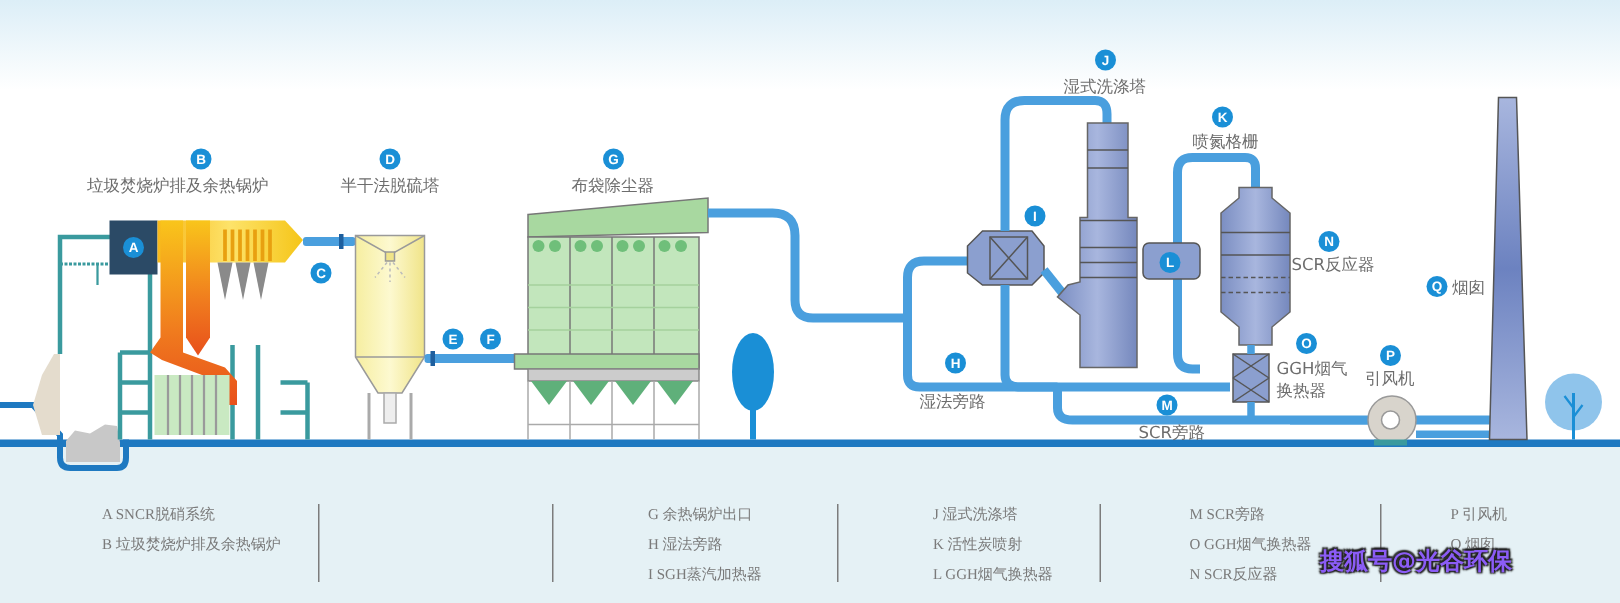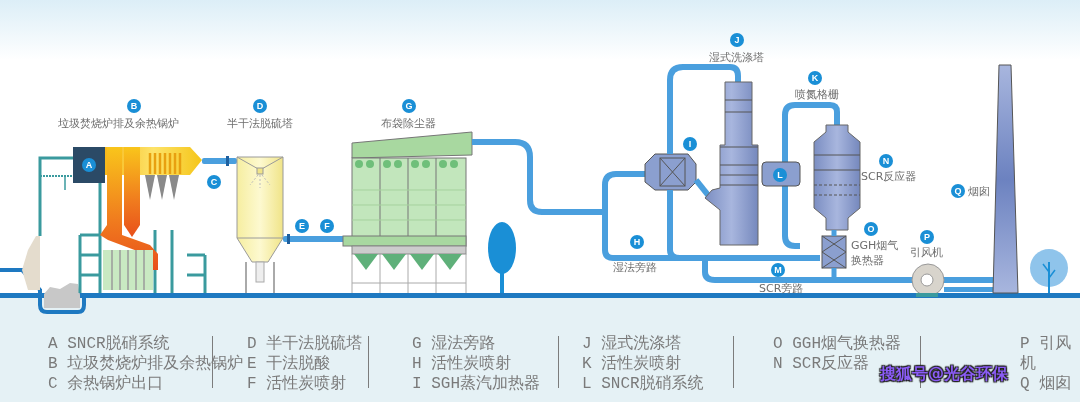--- a/index.html
+++ b/index.html
@@ -2,21 +2,21 @@
 <html><head>
 <meta charset="utf-8">
 <style>
   html, body { margin: 0; padding: 0; }
   body { width: 1080px; height: 402px; overflow: hidden; font-family: "DejaVu Sans", sans-serif; background: #fff; }
   #stage { position: relative; width: 1080px; height: 402px; }
   #stage svg.main { position: absolute; left: 0; top: 0; }
   .lbl { font-family: "DejaVu Sans", sans-serif; fill: #6d6d6d; font-size: 11px; }
   .badge-t { font-family: "Liberation Sans", sans-serif; font-weight: bold; fill: #fff; font-size: 9px; text-anchor: middle; dominant-baseline: central; }
   .legend { position: absolute; top: 322px; left: 0; width: 1080px; height: 80px; }
-  .legend-col { position: absolute; top: 12px; font-size: 16px; color: #7a7a7a; line-height: 20px; font-family: Liberation Mono, monospace; }
+  .legend-col { position: absolute; top: 12px; font-size: 10px; color: #7a7a7a; line-height: 20px; font-family: Liberation Serif, serif; margin-left: 20px; }
   .legend-div { position: absolute; top: 14px; width: 1px; height: 52px; background: #7c7c7c; }
   .watermark { position: absolute; left: 880px; top: 364px; font-size: 16px; font-weight: bold; color: #8b5cf6; font-family: "DejaVu Sans", sans-serif; text-shadow: 0 0 2px #222, 1px 1px 1px #222, -1px -1px 1px #222, 1px -1px 1px #222, -1px 1px 1px #222; letter-spacing: 0px; }
 </style>
 </head>
 <body>
 
 <div id="stage">
 <svg class="main" width="1080" height="402" viewBox="0 0 1080 402">
   <defs>
     <linearGradient id="sky" x1="0" y1="0" x2="0" y2="1">
@@ -293,46 +293,41 @@
         <circle cx="958" cy="191" r="7" fill="#1a8fd6"></circle>
         <text class="badge-t" x="958" y="191">Q</text>
       </g>
   <text class="lbl" x="968" y="195">烟囱</text>
 </svg>
 
 <div class="legend">
   <div class="legend-col" style="left:48px">
     <div>A  SNCR脱硝系统</div>
     <div>B  垃圾焚烧炉排及余热锅炉</div>
-    <div>C  余热锅炉出口</div>
   </div>
   <div class="legend-div" style="left:212px"></div>
-  <div class="legend-col" style="left:247px">
-    <div>D  半干法脱硫塔</div>
-    <div>E  干法脱酸</div>
-    <div>F  活性炭喷射</div>
-  </div>
   <div class="legend-div" style="left:368px"></div>
   <div class="legend-col" style="left:412px">
-    <div>G  湿法旁路</div>
-    <div>H  活性炭喷射</div>
+    <div>G  余热锅炉出口</div>
+    <div>H  湿法旁路</div>
     <div>I  SGH蒸汽加热器</div>
   </div>
   <div class="legend-div" style="left:558px"></div>
-  <div class="legend-col" style="left:582px">
+  <div class="legend-col" style="left:602px">
     <div>J  湿式洗涤塔</div>
     <div>K  活性炭喷射</div>
-    <div>L  SNCR脱硝系统</div>
+    <div>L  GGH烟气换热器</div>
   </div>
   <div class="legend-div" style="left:733px"></div>
   <div class="legend-col" style="left:773px">
+    <div>M SCR旁路</div>
     <div>O GGH烟气换热器</div>
     <div>N SCR反应器</div>
   </div>
   <div class="legend-div" style="left:920px"></div>
-  <div class="legend-col" style="left:1020px">
+  <div class="legend-col" style="left:947px">
     <div>P  引风机</div>
     <div>Q  烟囱</div>
   </div>
 </div>
 
 <div class="watermark">搜狐号@光谷环保</div>
 </div>
 
 </body></html>

